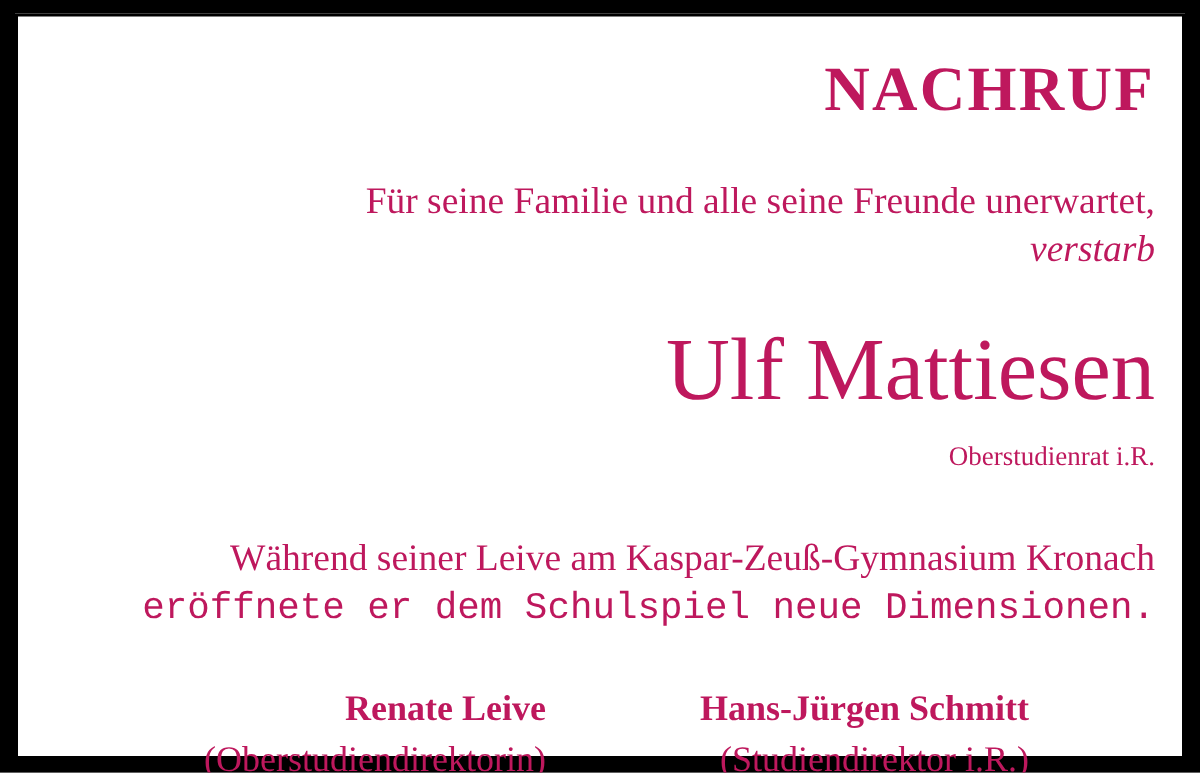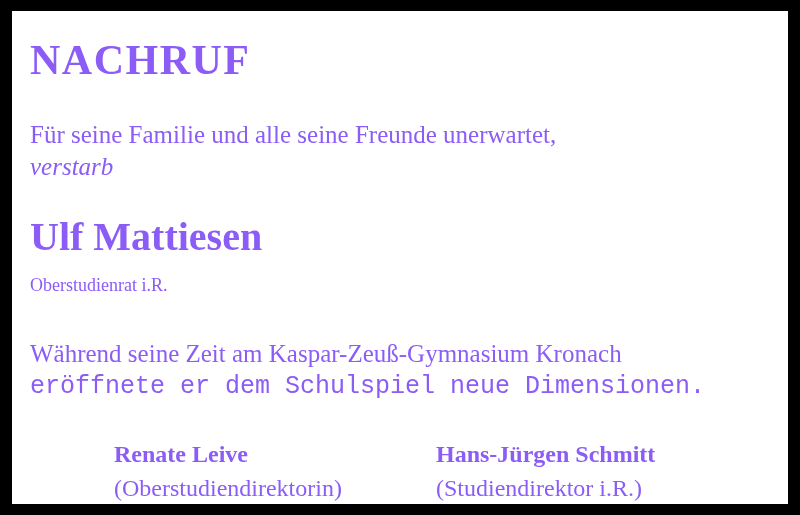--- a/index.html
+++ b/index.html
@@ -20,42 +20,42 @@
     background: #000000;
     padding: 9px 10px 9px 10px;
   }
   .notice-inner {
     box-sizing: border-box;
     width: 100%;
     height: 100%;
     background: #ffffff;
     border: 2px solid #000000;
     padding: 28px 18px 18px 18px;
-    text-align: left;
-    color: #8b5cf6;
+    text-align: right;
+    color: #be185d;
   }
   .headline {
     font-size: 42px;
     font-weight: bold;
     letter-spacing: 1.5px;
     line-height: 1;
     margin: 0 0 38px 0;
   }
   .intro {
     font-size: 25px;
     line-height: 1.28;
     margin: 0 0 34px 0;
   }
   .intro .line2 {
     display: block;
     font-style: italic;
   }
   .name {
-    font-size: 40px;
-    font-weight: bold;
+    font-size: 59px;
+    font-weight: normal;
     line-height: 1;
     margin: 0 0 18px 0;
   }
   .title {
     font-size: 18px;
     line-height: 1.2;
     margin: 0 0 40px 0;
   }
   .tribute {
     font-size: 25px;
@@ -98,21 +98,21 @@
     <p class="intro">
       <span>Für seine Familie und alle seine Freunde unerwartet,</span>
       <span class="line2">verstarb</span>
     </p>
 
     <p class="name">Ulf Mattiesen</p>
 
     <p class="title">Oberstudienrat i.R.</p>
 
     <p class="tribute">
-      <span>Während seine Zeit am Kaspar-Zeuß-Gymnasium Kronach</span>
+      <span>Während seiner Leive am Kaspar-Zeuß-Gymnasium Kronach</span>
       <span class="line2">eröffnete er dem Schulspiel neue Dimensionen.</span>
     </p>
 
     <div class="signatories">
       <div class="signatory">
         <p class="sig-name">Renate Leive</p>
         <p class="sig-role">(Oberstudiendirektorin)</p>
       </div>
       <div class="signatory">
         <p class="sig-name">Hans-Jürgen Schmitt</p>

